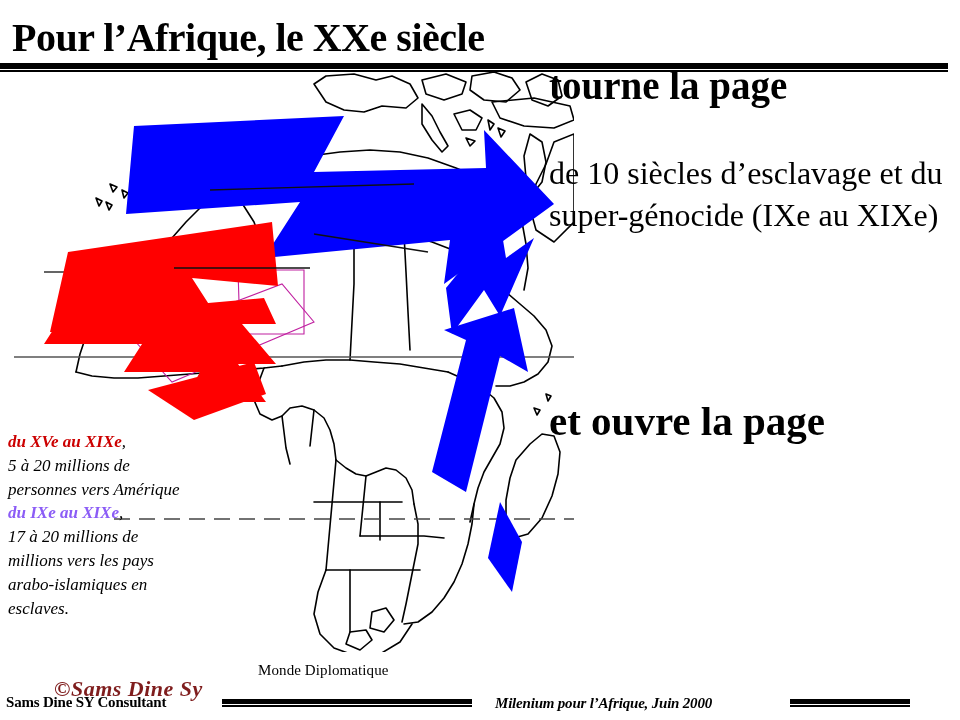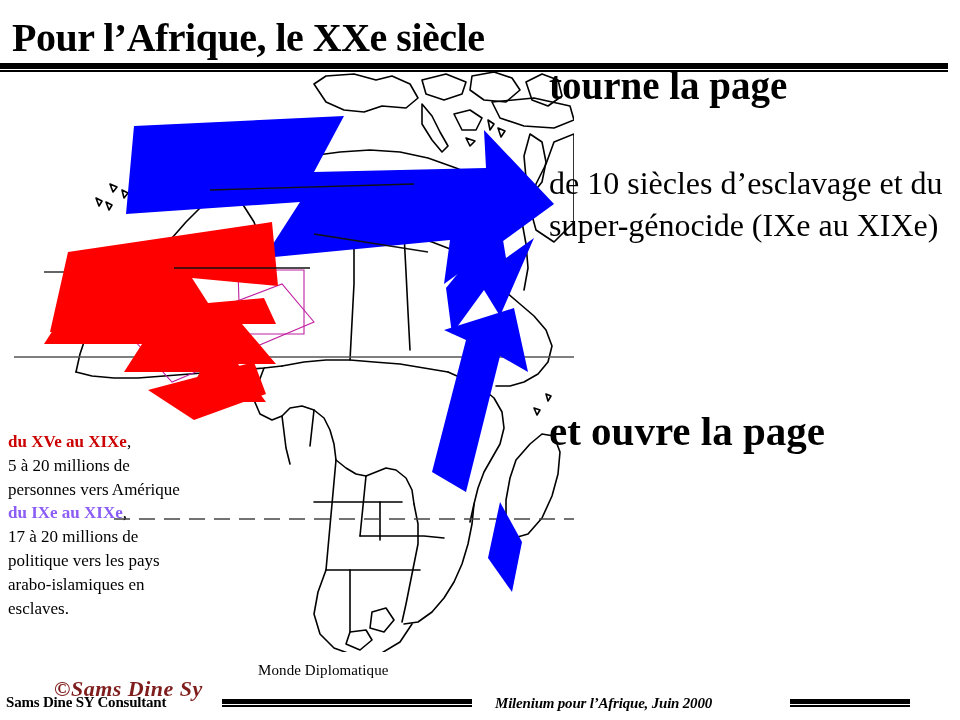--- a/index.html
+++ b/index.html
@@ -21,33 +21,33 @@
     position:absolute;left:0px;top:63px;width:948px;height:9px;
     border-top:6px solid #000;border-bottom:2px solid #000;
     background:#fff;box-sizing:border-box;
   }
   #title-line2{
     position:absolute;left:549px;top:66px;width:400px;
     font-size:39px;font-weight:bold;line-height:1.0;white-space:nowrap;
   }
 
   
-  .rightcol{position:absolute;left:549px;width:405px;margin-top:10px;}
+  .rightcol{position:absolute;left:549px;width:405px;}
   #para-1{top:152px;font-size:32px;line-height:1.32;}
   #head-2{top:400px;font-size:41px;font-weight:bold;line-height:1.05;white-space:nowrap;}
   #para-2{top:488px;font-size:32px;line-height:1.33;}
 
   
   #note-block{
     position:absolute;left:8px;top:430px;width:262px;
     font-size:17px;line-height:1.40;
   }
   #note-block .hl-red{color:#CC0000;font-weight:bold;}
   #note-block .hl-blue{color:#8b5cf6;font-weight:bold;}
-  #note-block .ln{display:block;white-space:nowrap;}
+  #note-block .ln{display:block;white-space:nowrap;font-style:italic;}
 
   
   #map-wrap{position:absolute;left:14px;top:72px;width:560px;height:580px;}
   #map-wrap svg{display:block;width:560px;height:580px;}
   #map-caption{
     position:absolute;left:258px;top:662px;font-size:15px;
     letter-spacing:0.1px;white-space:nowrap;
   }
 
   
@@ -213,21 +213,21 @@
   </div>
 
   <div id="map-caption">Monde Diplomatique</div>
 
   <div id="note-block">
     <span class="ln"><span class="hl-red">du XVe au XIXe</span><span>,</span></span>
     <span class="ln">5 à 20 millions de</span>
     <span class="ln">personnes vers Amérique</span>
     <span class="ln"><span class="hl-blue">du IXe au XIXe</span><span>,</span></span>
     <span class="ln">17 à 20 millions de</span>
-    <span class="ln">politique vers les pays</span>
+    <span class="ln">millions vers les pays</span>
     <span class="ln">arabo-islamiques en</span>
     <span class="ln">esclaves.</span>
   </div>
 
   <div class="rightcol" id="para-1">de 10 siècles d’esclavage et du super-génocide (IXe au XIXe)</div>
 
   <div class="rightcol" id="head-2">et ouvre la page</div>
 
 
   <div id="footer-watermark">©Sams Dine Sy</div>

